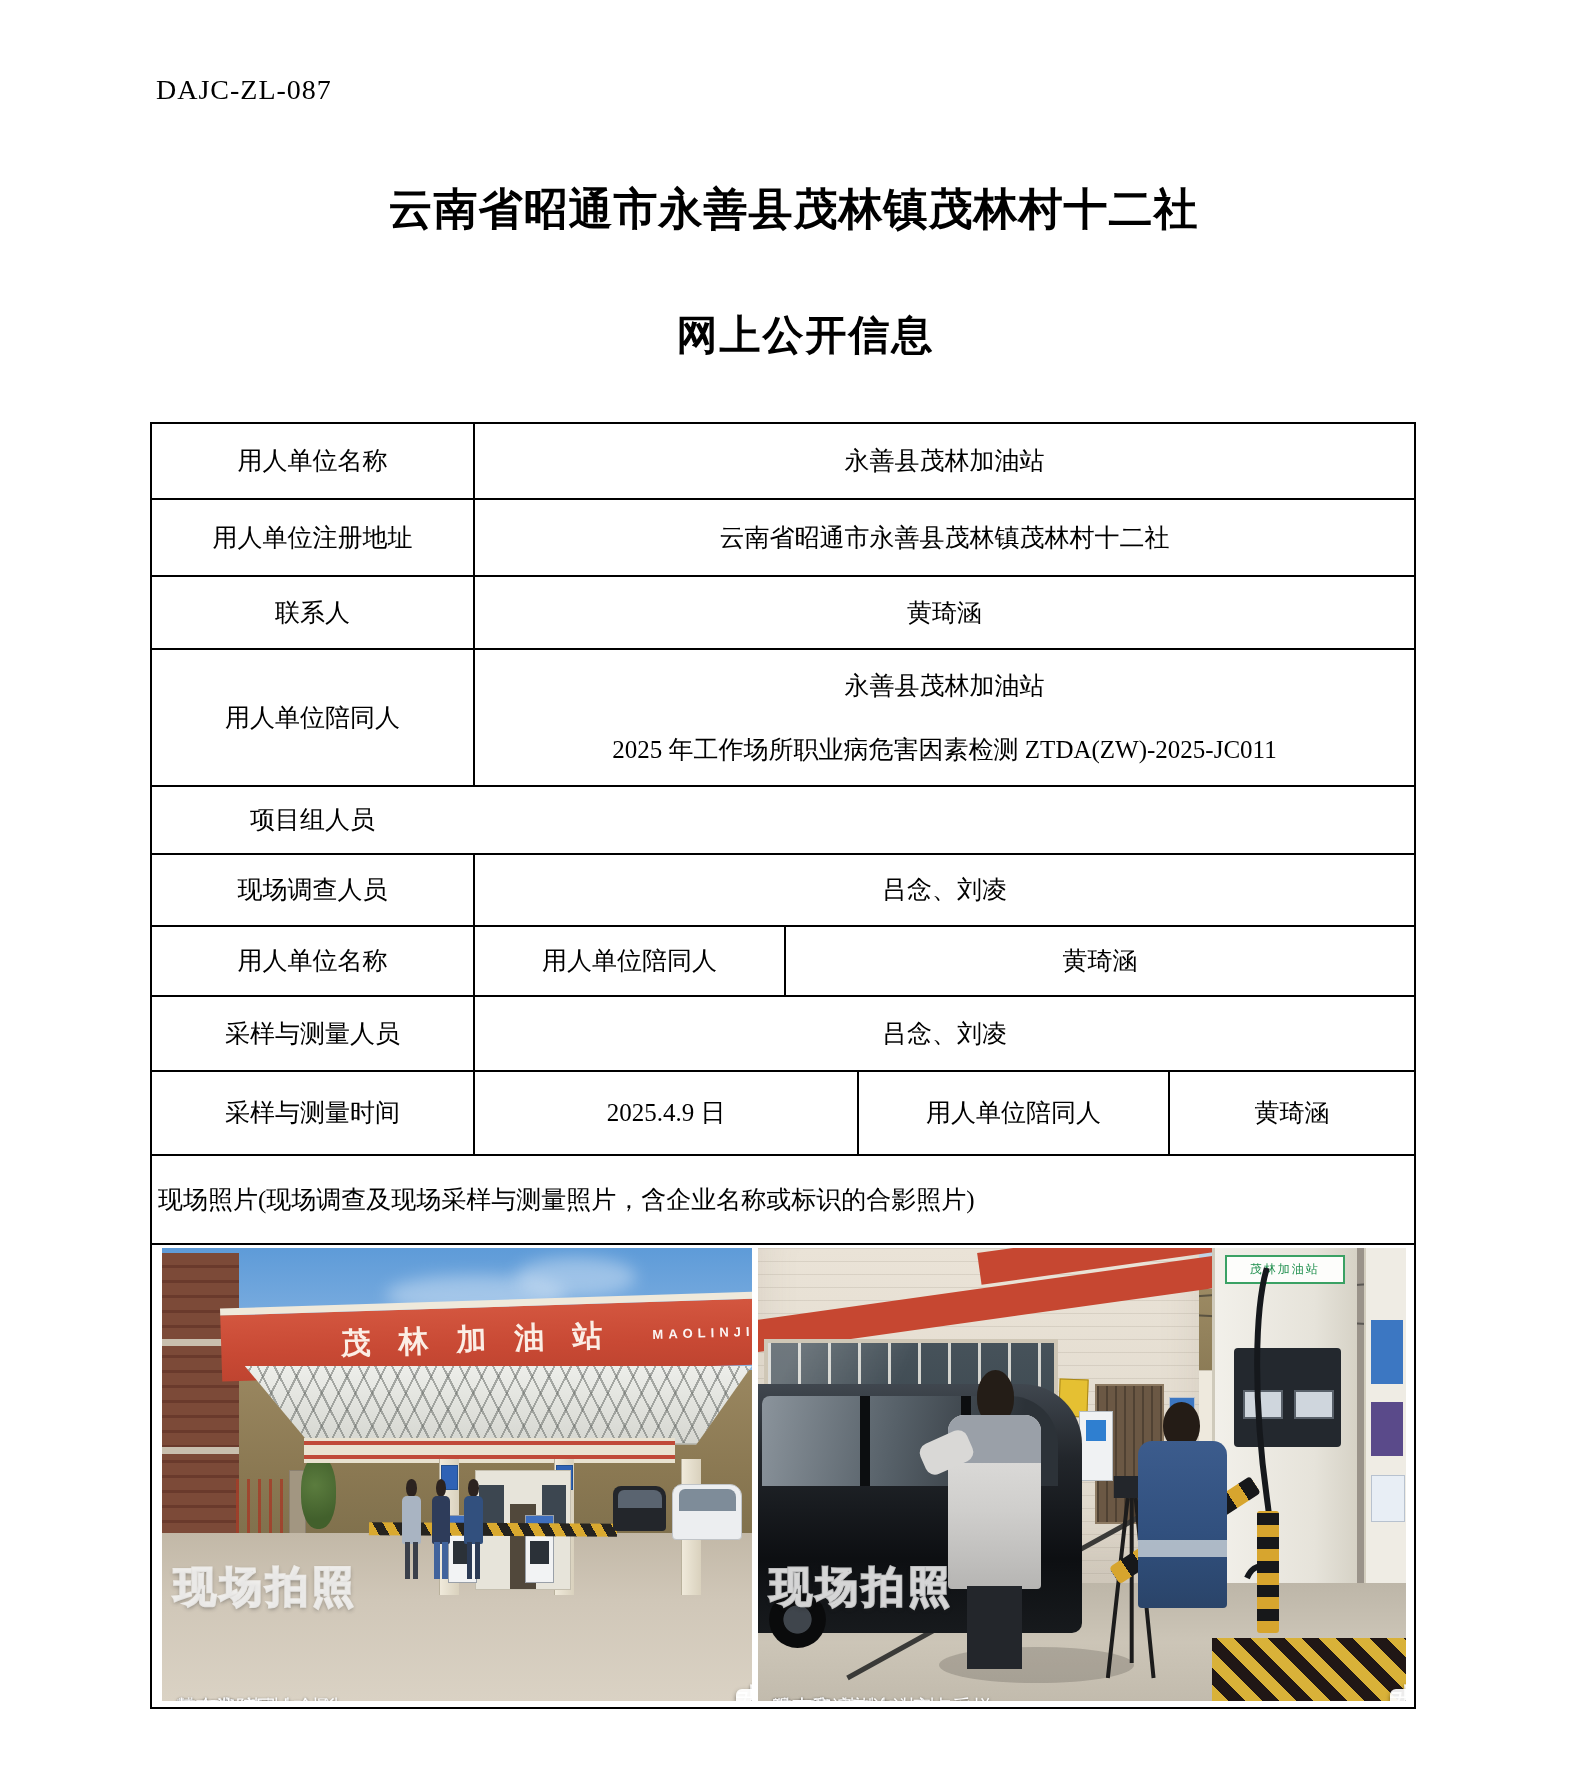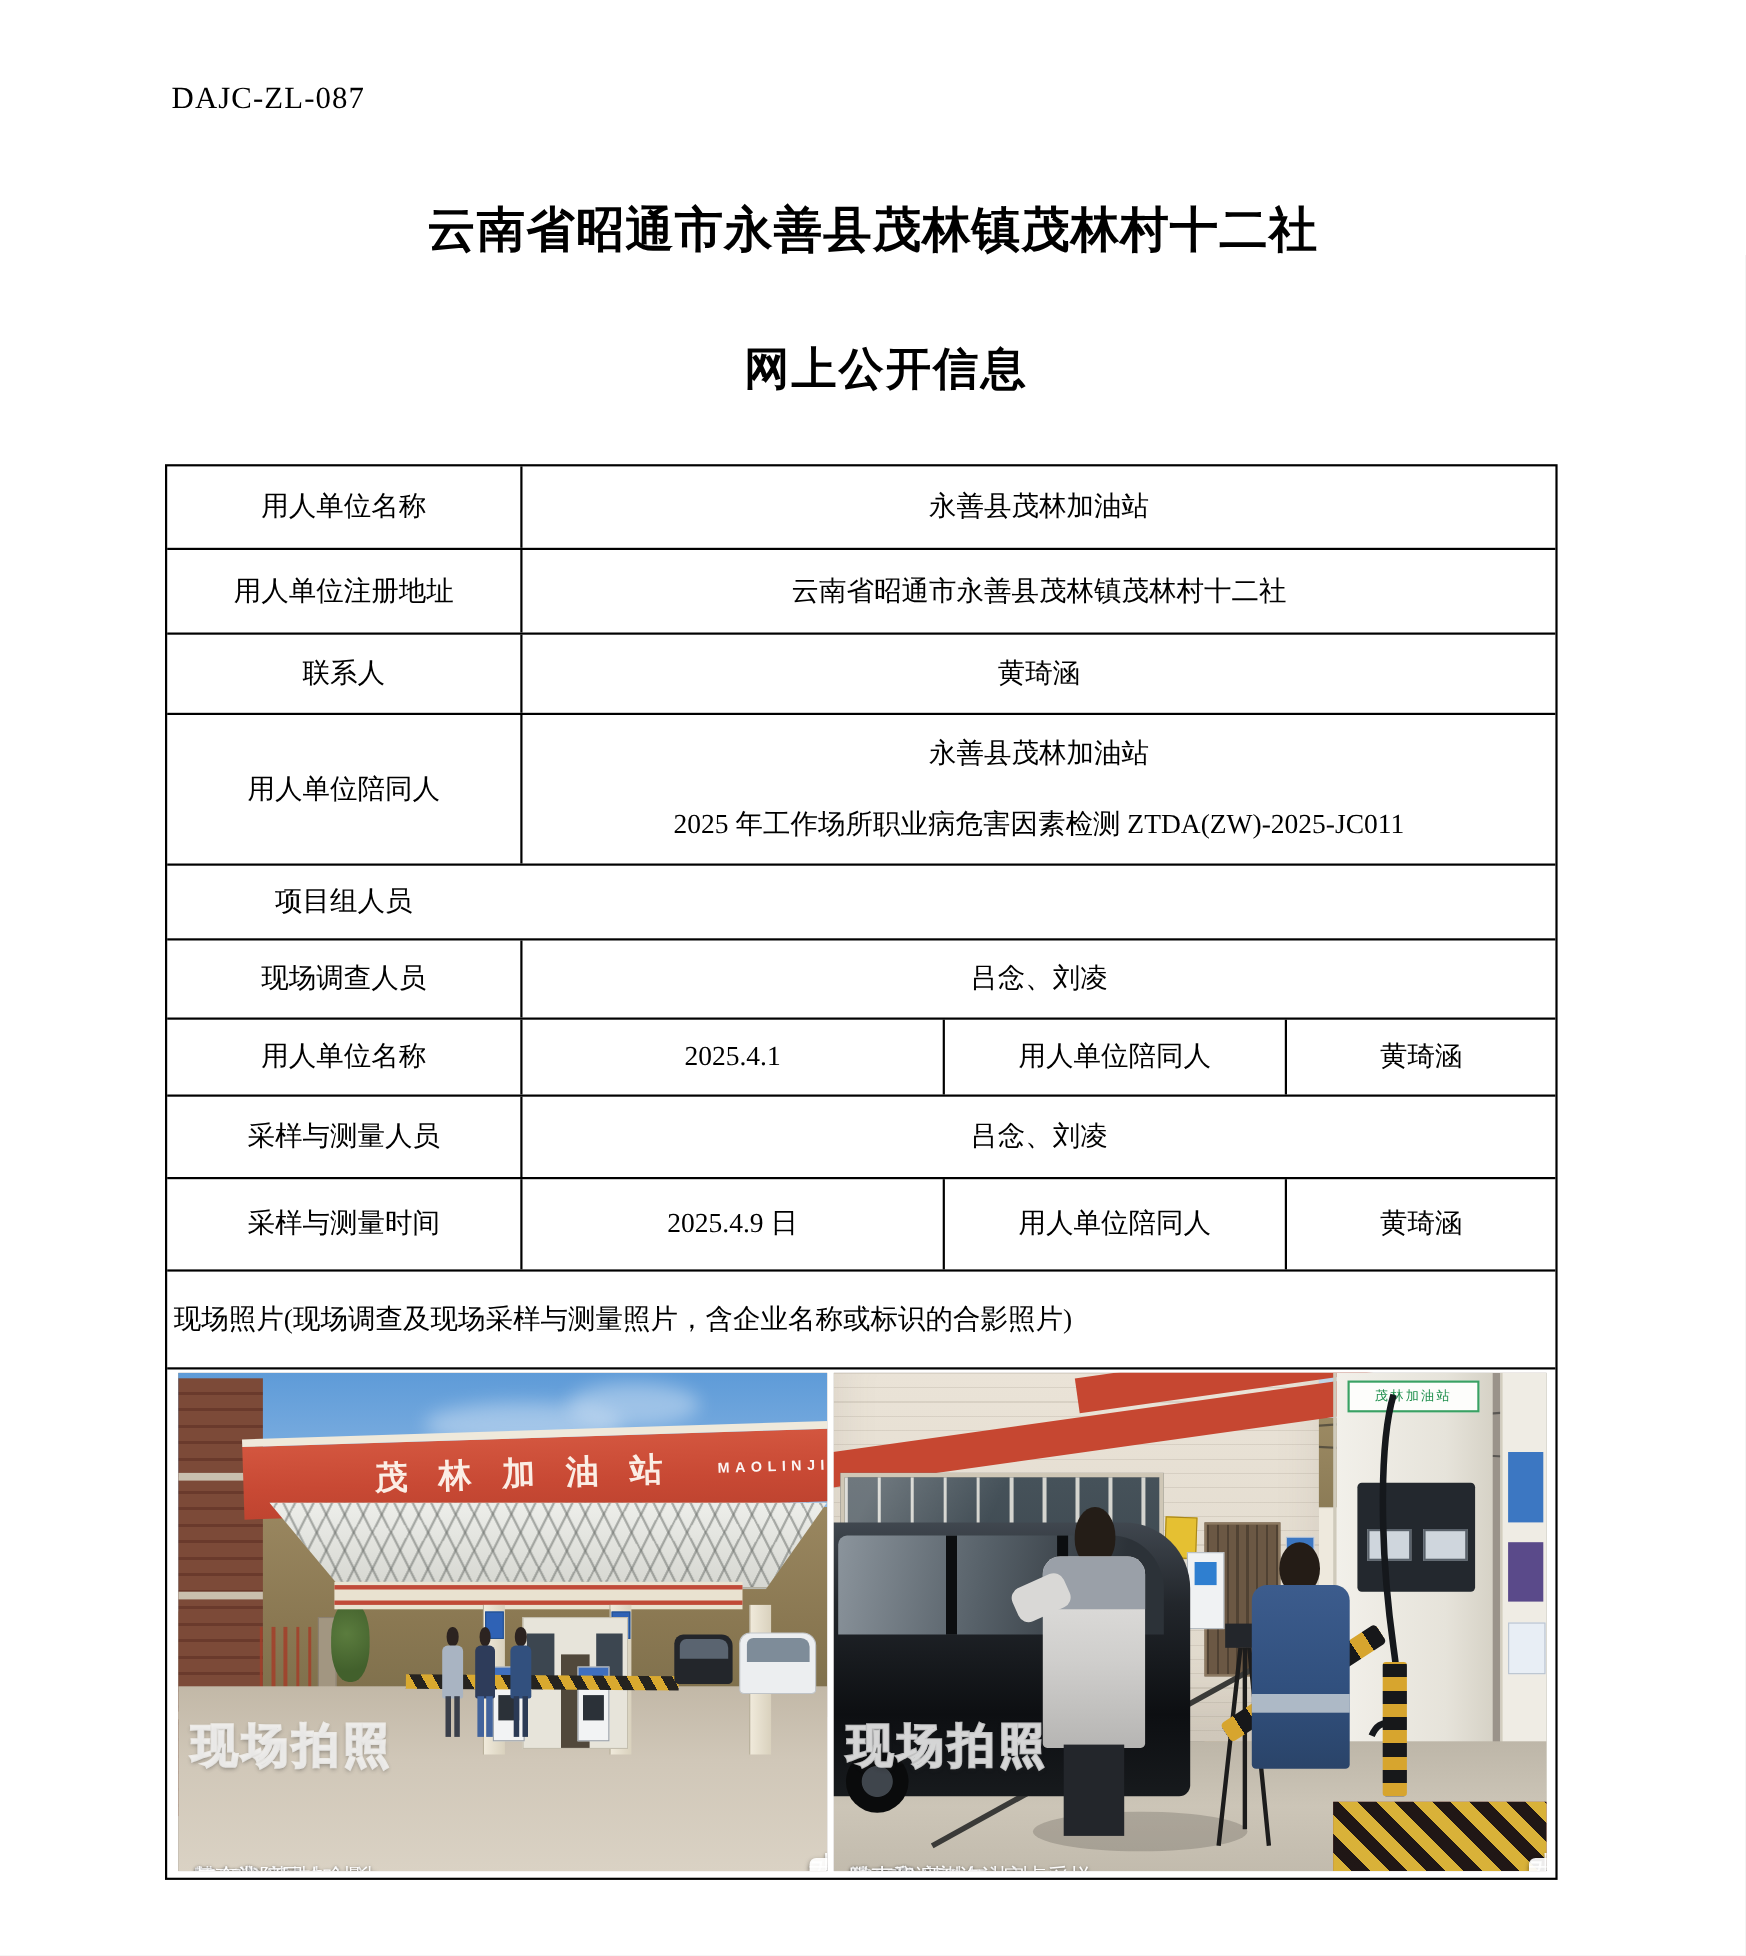--- a/index.html
+++ b/index.html
@@ -215,21 +215,20 @@
       <div class="c lab">项目组人员</div>
     </div>
 
     <div class="trow" style="height:72px">
       <div class="c lab">现场调查人员</div>
       <div class="c val">吕念、刘凌</div>
     </div>
 
     <div class="trow" style="height:70px">
       <div class="c lab">用人单位名称</div>
-      <div class="c w2">2025.4.1</div>
       <div class="c w3">用人单位陪同人</div>
       <div class="c w4">黄琦涵</div>
     </div>
 
     <div class="trow" style="height:75px">
       <div class="c lab">采样与测量人员</div>
       <div class="c val">吕念、刘凌</div>
     </div>
 
     <div class="trow" style="height:84px">

